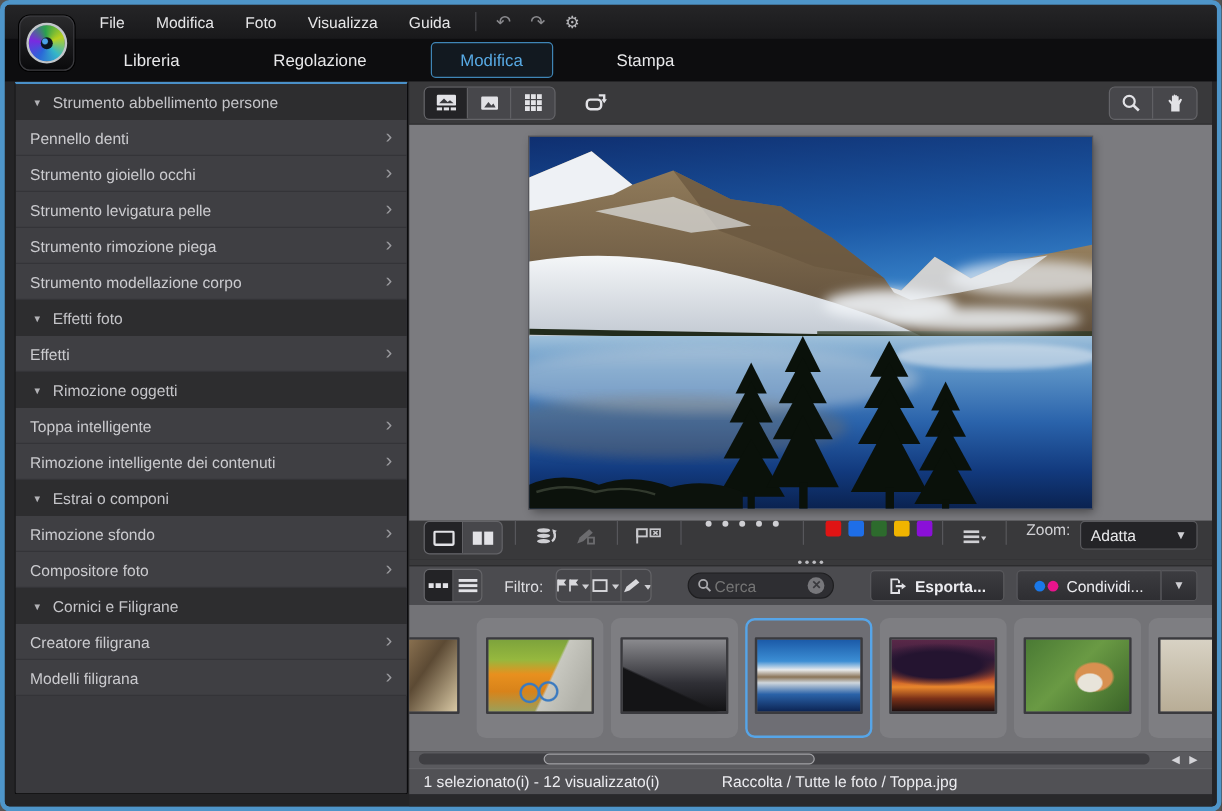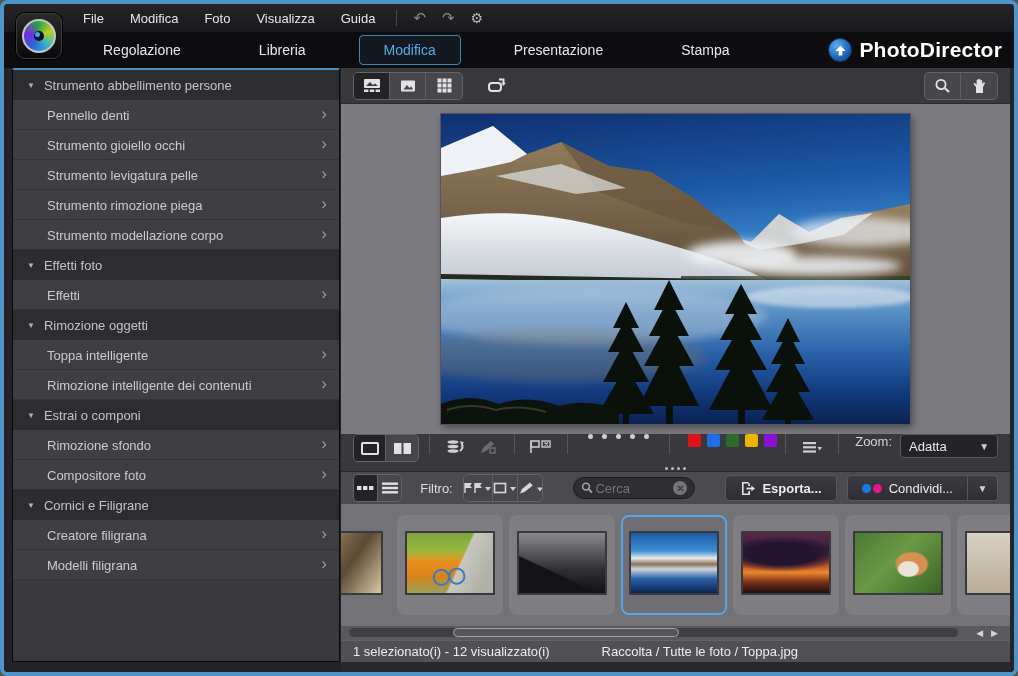--- a/index.html
+++ b/index.html
@@ -40,21 +40,21 @@
   .brand-name{color:#fff;font-size:21px;font-weight:bold;letter-spacing:.2px;}
   
   .content{display:flex;height:604px;background:#242426;padding-left:4px;}
   
   .sidebar{width:328px;height:594px;margin-left:4px;background:#3a3a3e;
     border:1px solid #0b0b0d;border-top:2px solid #4a90c8;border-radius:2px;overflow:hidden;flex:none;}
   .sb-row{height:30px;display:flex;align-items:center;font-size:13px;color:#cbcbcf;position:relative;}
   .sb-row.header{background:#2d2d2f;color:#c4c4c8;}
   .sb-row.item{background:#3f3f43;box-shadow:inset 0 -1px 0 #343438;}
   .sb-tri{font-size:8px;color:#b2b2b6;margin:0 9px 0 14px;}
-  .sb-row.item .sb-label{margin-left:34px;}
+  .sb-row.item .sb-label{margin-left:12px;}
   .sb-chev{position:absolute;right:12px;color:#9a9a9e;font-size:17px;line-height:1;top:5px;}
   
   .main{flex:1;display:flex;flex-direction:column;margin:0 4px 0 1px;min-width:0;}
   .toolbar{height:36px;background:#39393b;display:flex;align-items:center;padding:0 12px;border-bottom:1px solid #2c2c2e;}
   .btn-group{display:flex;border:1px solid #646468;border-radius:5px;overflow:hidden;background:#47474b;}
   .tool-btn{width:36px;height:26px;display:flex;align-items:center;justify-content:center;border-right:1px solid #606064;}
   .tool-btn:last-child{border-right:none;}
   .tool-btn.active{background:#232326;}
   .tool-btn.lone{border:1px solid transparent;}
   .tool-btn svg{display:block;}
@@ -146,34 +146,25 @@
         <span class="menu-item">Guida</span>
       </span>
     <span class="tb-sep"></span>
     <span class="tb-ico">↶</span>
     <span class="tb-ico">↷</span>
     <span class="tb-ico gear">⚙</span>
   </div>
 
   <div class="tabrow">
     <span id="tab-row" style="display:flex;align-items:center;">
+        <span class="tab">Libreria</span>
         <span class="tab">Regolazione</span>
-        <span class="tab">Libreria</span>
         <span class="tab active">Modifica</span>
-        <span class="tab">Presentazione</span>
         <span class="tab">Stampa</span>
       </span>
-    <span class="brand">
-      <span class="brand-circle">
-        <svg width="13" height="13" viewBox="0 0 13 13">
-            <polygon points="6.5,1.5 11.5,7 8.3,7 8.3,11.5 4.7,11.5 4.7,7 1.5,7" fill="#fff"></polygon>
-          </svg>
-      </span>
-      <span class="brand-name">PhotoDirector</span>
-    </span>
   </div>
 
   <div class="content">
 
     <div class="sidebar" id="sidebar-list">
         <div class="sb-row header">
           <span class="sb-tri">▼</span>
           <span class="sb-label">Strumento abbellimento persone</span>
         </div>
         <div class="sb-row item">

